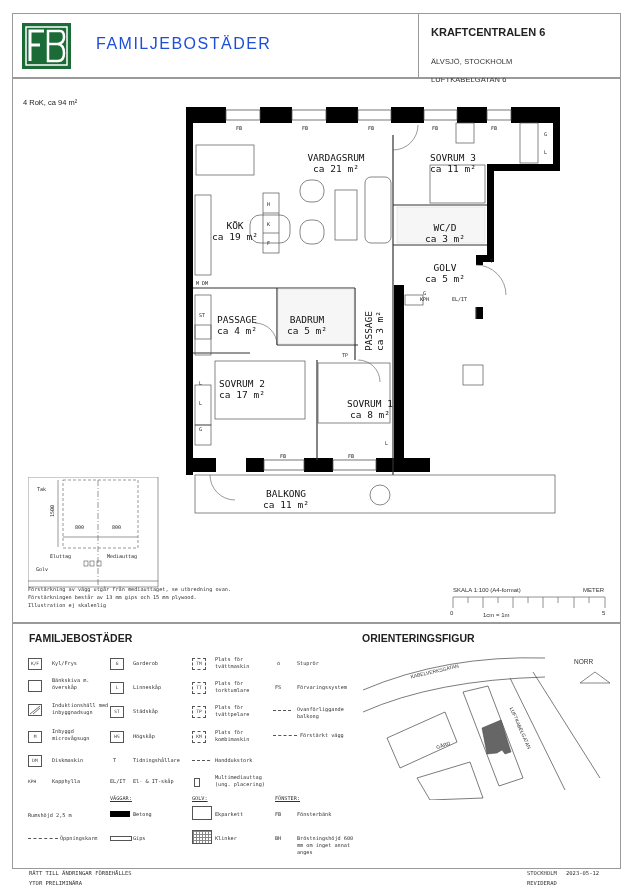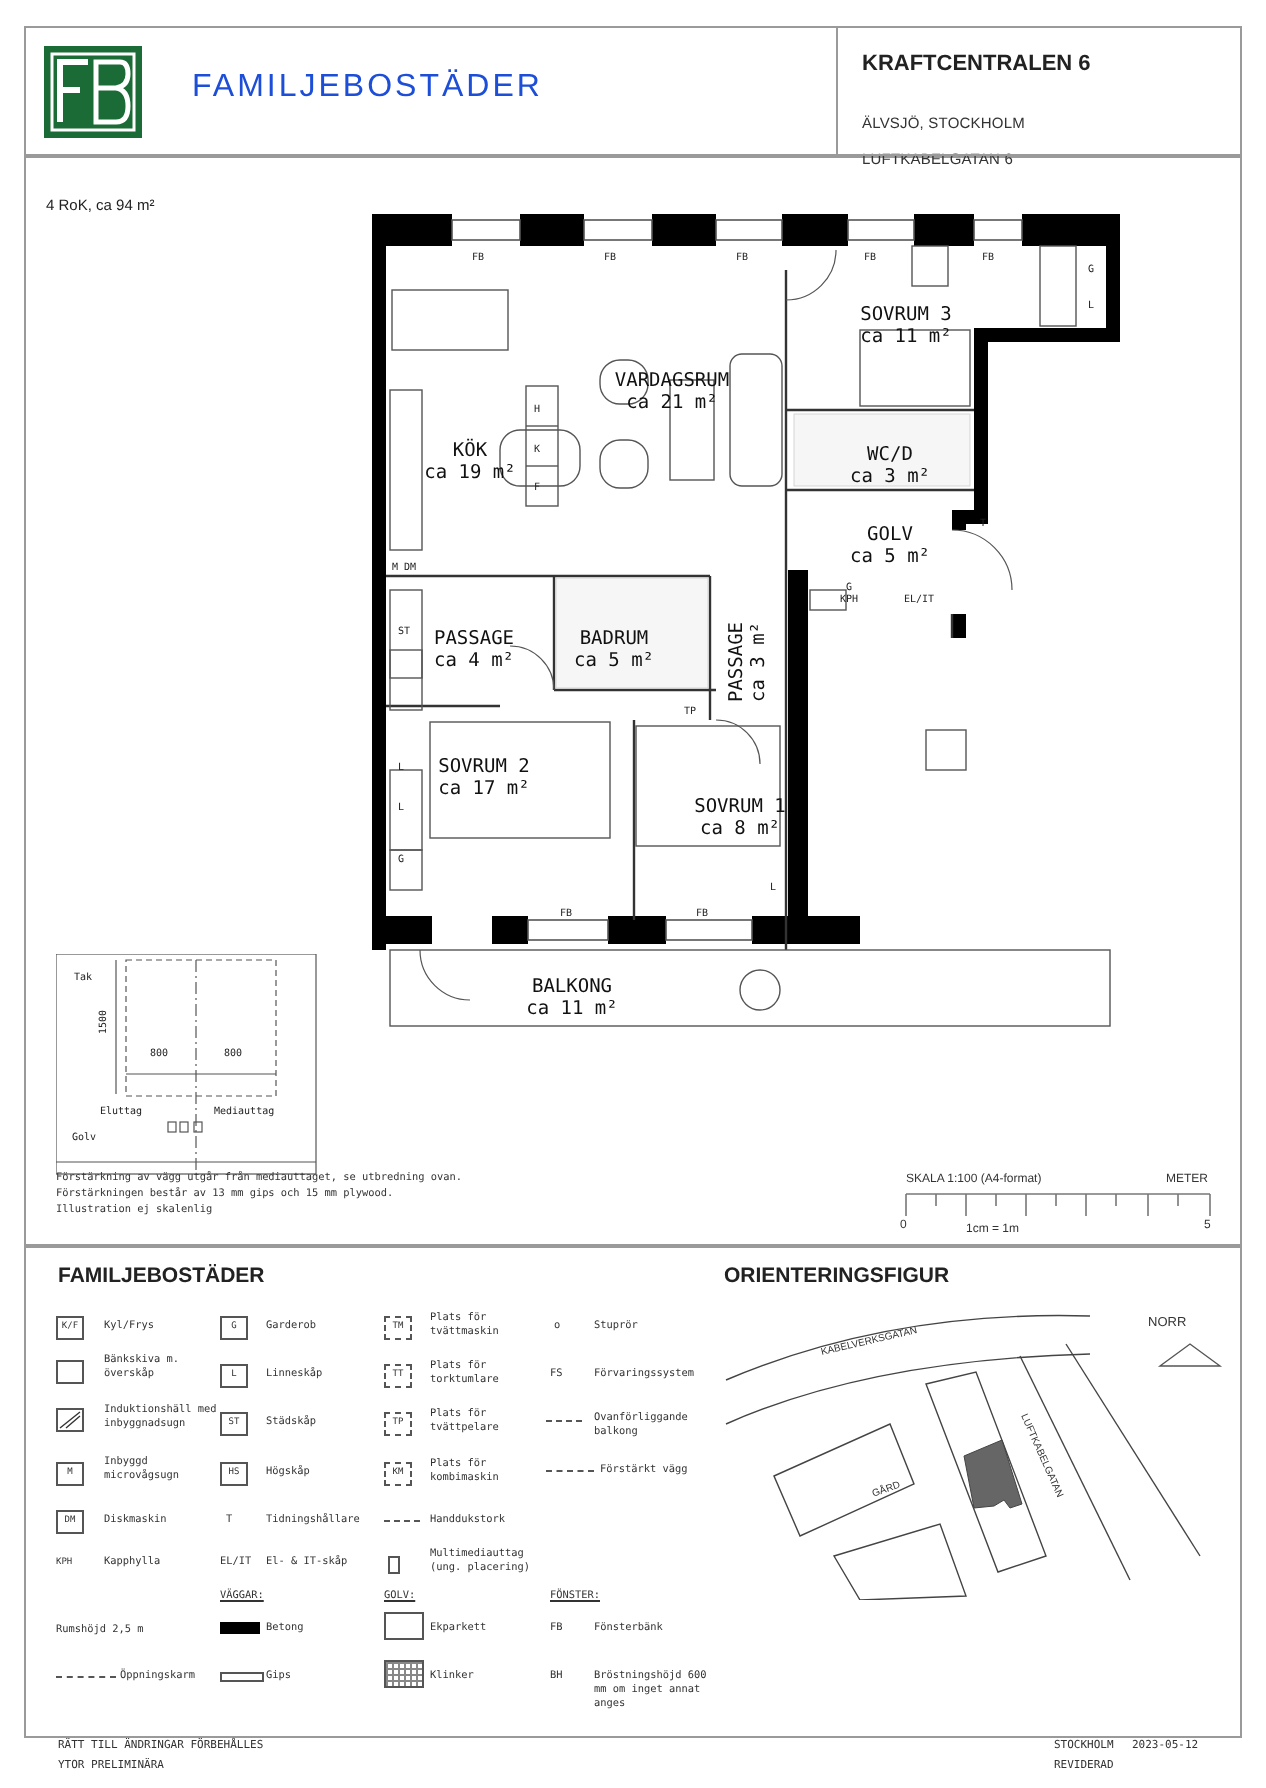--- a/index.html
+++ b/index.html
@@ -144,21 +144,21 @@
     <text x="19" y="336">G</text>
     <text x="162" y="262">TP</text>
     <text x="243" y="200">G</text>
     <text x="240" y="206">KPH</text>
     <text x="272" y="206">EL/IT</text>
     <text x="310" y="168">T</text>
     <text x="205" y="350">L</text>
   </g>
 </svg>
 
-<div class="abs room-label" style="left:296px;top:152px;width:80px;margin-top:33px;">
+<div class="abs room-label" style="left:296px;top:152px;width:80px;">
   <div>VARDAGSRUM</div>
     <div>ca 21 m²</div>
 </div>
 <div class="abs room-label" style="left:418px;top:152px;width:70px;">
   <div>SOVRUM 3</div>
     <div>ca 11 m²</div>
 </div>
 <div class="abs room-label" style="left:210px;top:220px;width:50px;">
   <div>KÖK</div>
     <div>ca 19 m²</div>

